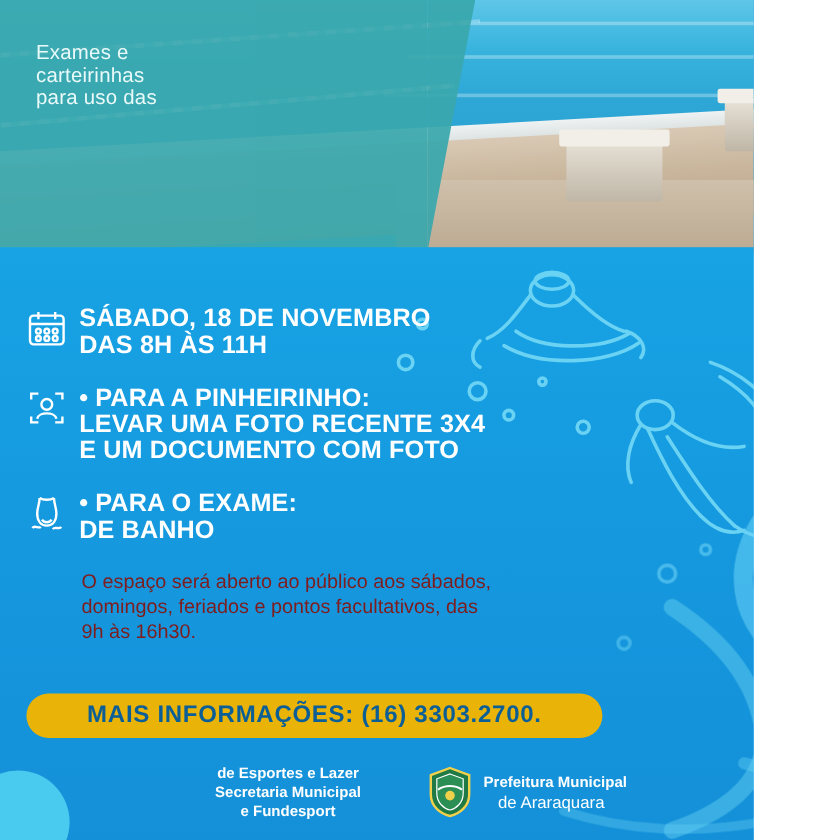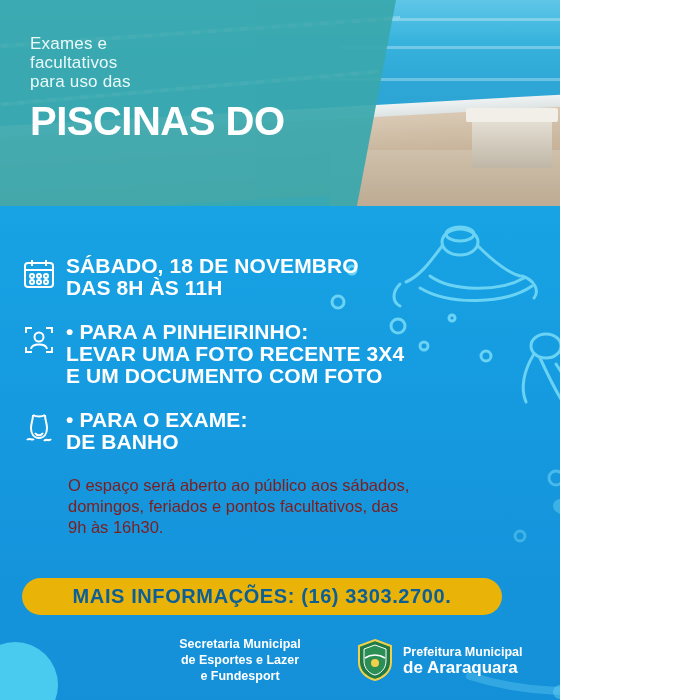--- a/index.html
+++ b/index.html
@@ -2,21 +2,21 @@
 <html><head>
 <meta charset="utf-8">
 <style>
   html, body {
     margin: 0;
     padding: 0;
     background: #ffffff;
   }
   .poster {
     position: relative;
-    width: 560px;
+    width: 628px;
     height: 700px;
     overflow: hidden;
     background: #1ba7e8;
     font-family: "Liberation Sans", sans-serif;
   }
 
   
   .photo {
     position: absolute;
     left: 0; top: 0;
@@ -202,21 +202,21 @@
   }
   .crest {
     width: 40px; height: 44px;
     margin-right: 8px;
   }
   .brand-text {
     color: #ffffff;
     line-height: 16px;
   }
   .brand-text .l1 { font-size: 12.5px; font-weight: bold; }
-  .brand-text .l2 { font-size: 17px; font-weight: bold; }
+  .brand-text .l2 { font-size: 14px; font-weight: normal; margin-left: 12px; }
 
   .corner-dot {
     position: absolute;
     left: -28px; bottom: -28px;
     width: 86px; height: 86px;
     border-radius: 50%;
     background: #4fd2f2;
     opacity: .9;
   }
 </style>
@@ -244,23 +244,22 @@
     <div class="block" style="left:472px; top:116px; width:80px; height:52px;"></div>
     <div class="block-top" style="left:466px; top:108px; width:92px; height:14px;"></div>
     <div class="block" style="left:604px; top:82px; width:66px; height:44px;"></div>
     <div class="block-top" style="left:598px; top:74px; width:78px; height:12px;"></div>
 
     <div class="teal-panel"></div>
   </div>
 
   <div class="headline-wrap">
     <div class="head-small">Exames e</div>
-    <div class="head-small">facultativos</div>
+    <div class="head-small">carteirinhas</div>
     <div class="head-small">para uso das</div>
-    <div class="head-big">PISCINAS DO</div>
   </div>
 
   <div class="body-bg2"></div>
 
   <svg class="decor" viewBox="0 0 700 494">
     <g stroke="#6fd6f5" stroke-width="3" fill="none" opacity="0.95" stroke-linecap="round" stroke-linejoin="round">
 
       <ellipse cx="460" cy="36" rx="18" ry="13"></ellipse>
       <path d="M442 40 C 430 56, 420 70, 406 76"></path>
       <path d="M478 40 C 492 54, 506 66, 520 70"></path>
@@ -353,22 +352,22 @@
 
     <div class="para">O espaço será aberto ao público aos sábados, domingos, feriados e pontos facultativos, das 9h às 16h30.</div>
   </div>
 
   <div class="info-bar">
     <span>MAIS INFORMAÇÕES: (16) 3303.2700.</span>
   </div>
 
   <div class="footer">
     <div class="sec-text">
+      <div>de Esportes e Lazer</div>
       <div>Secretaria Municipal</div>
-      <div>de Esportes e Lazer</div>
       <div>e Fundesport</div>
     </div>
 
     <div class="brand">
       <svg class="crest" viewBox="0 0 40 44">
         <path d="M20 2 L36 8 V24 C36 34, 28 40, 20 42 C12 40, 4 34, 4 24 V8 Z" fill="#1f7a46" stroke="#f2d14a" stroke-width="2"></path>
         <path d="M20 7 L31 11 V23 C31 31, 25 36, 20 37 C15 36, 9 31, 9 23 V11 Z" fill="#2b8f55" stroke="#ffffff" stroke-width="1"></path>
         <path d="M10 20 C16 16, 24 16, 30 20" stroke="#ffffff" stroke-width="1.6" fill="none"></path>
         <circle cx="20" cy="25" r="4" fill="#f2d14a"></circle>
       </svg>

